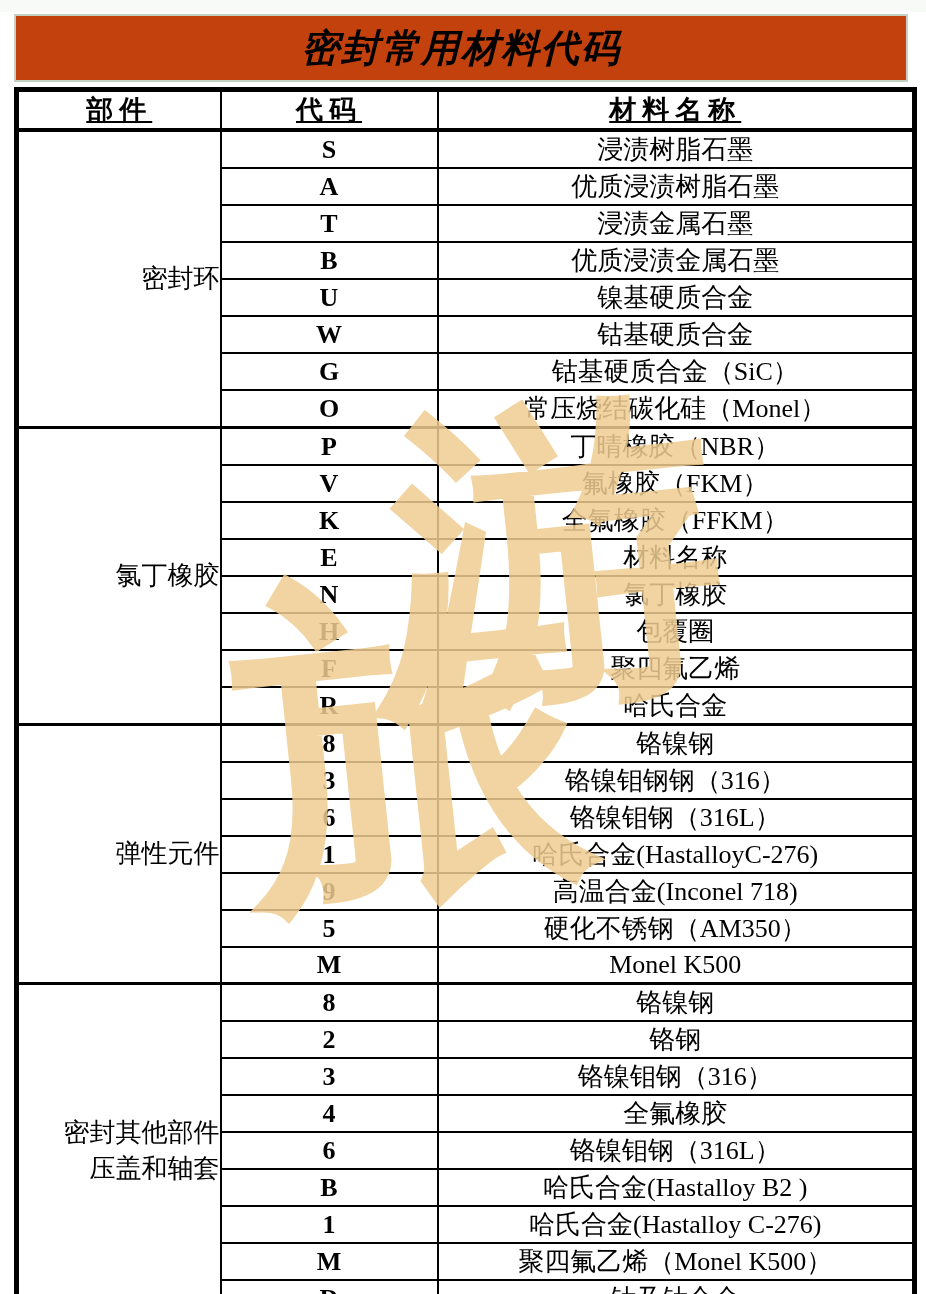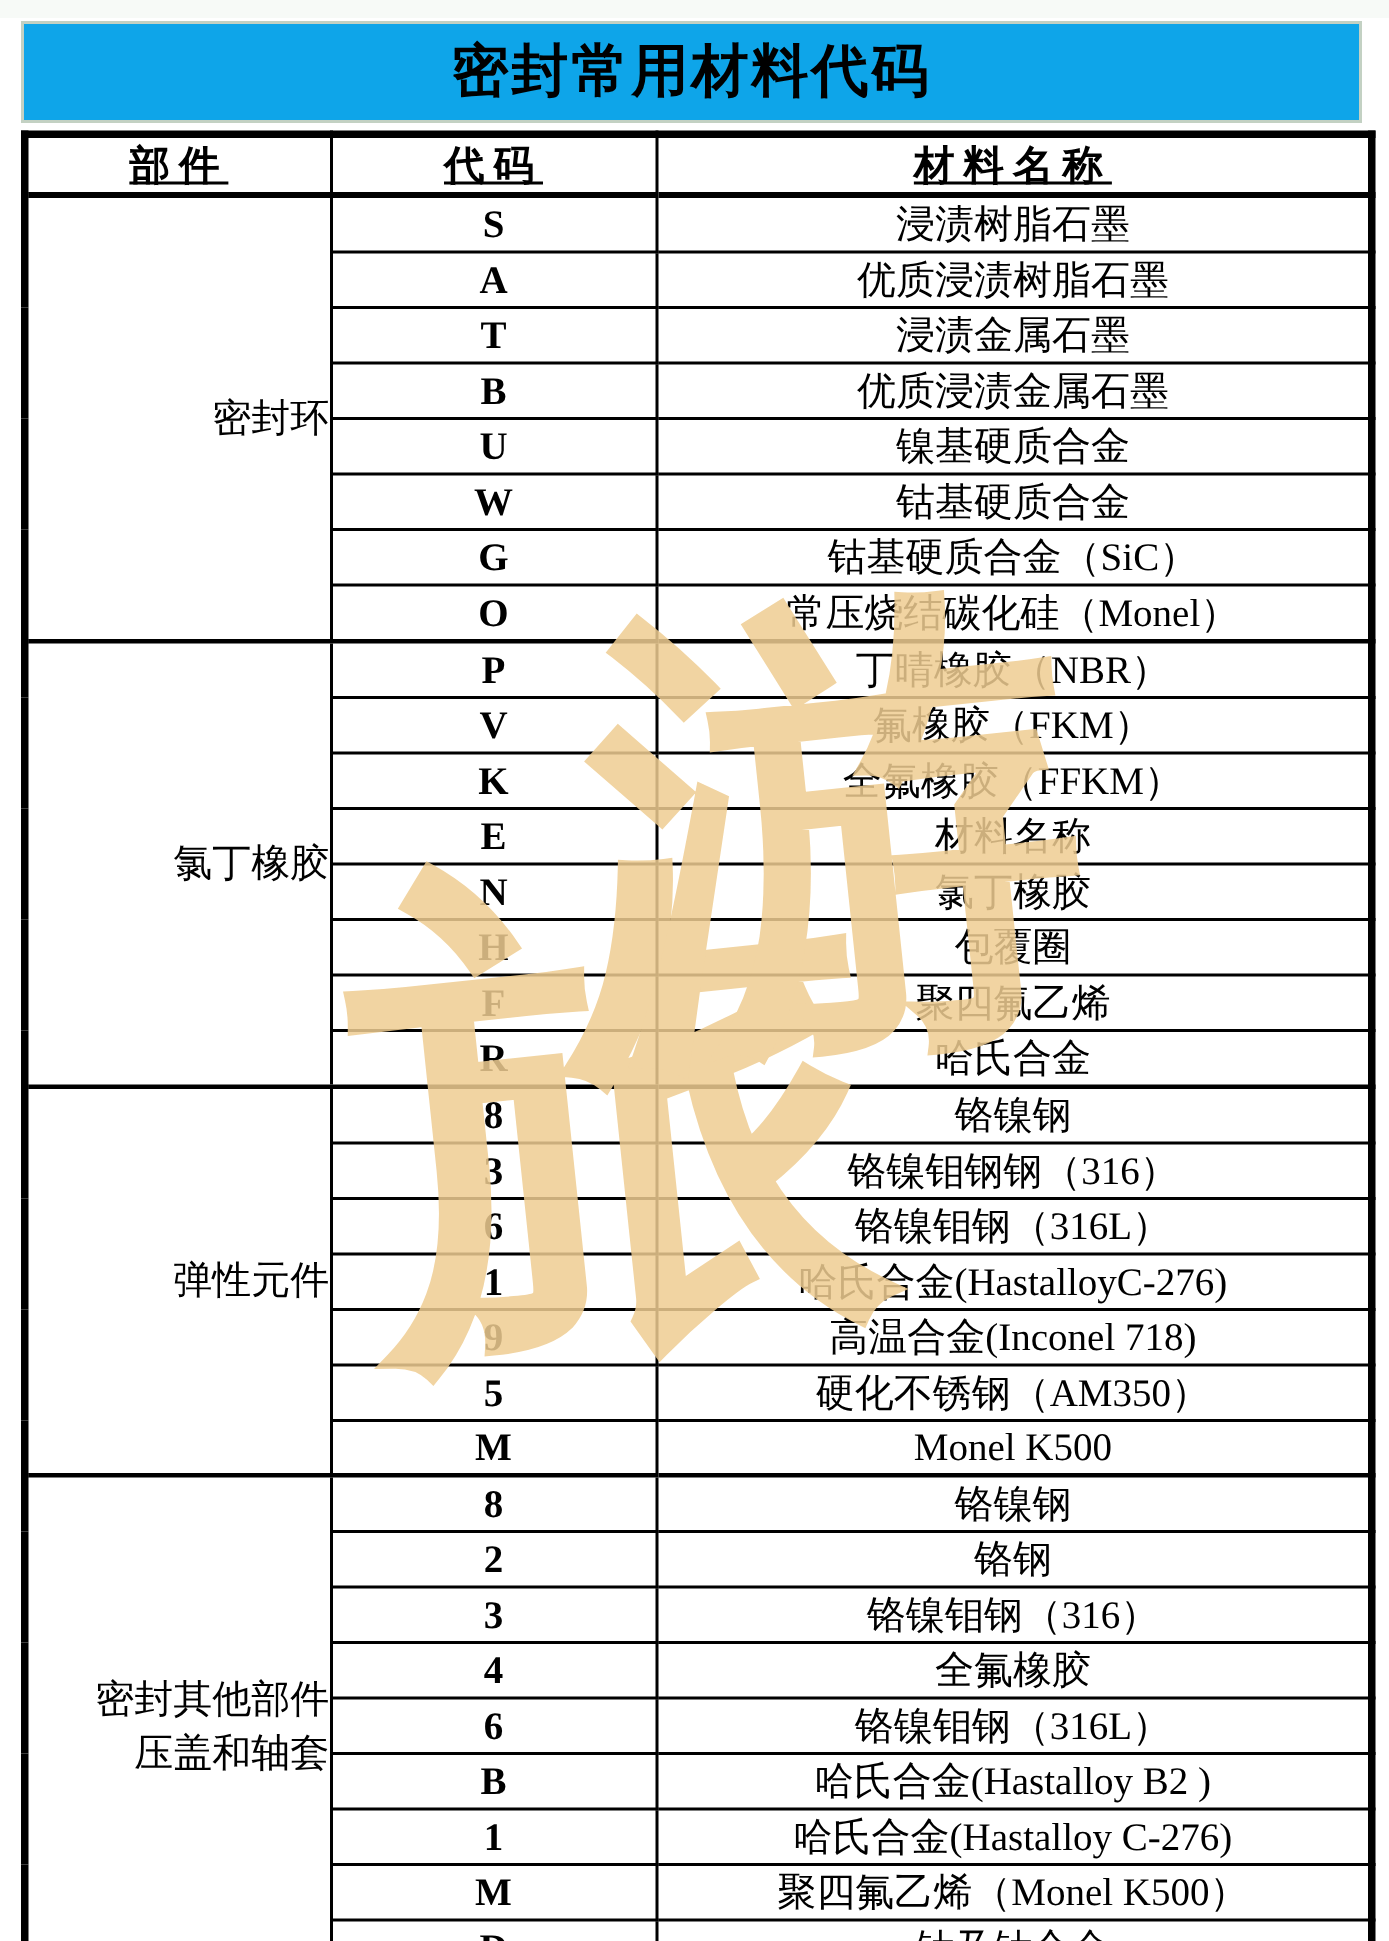--- a/index.html
+++ b/index.html
@@ -27,21 +27,22 @@
     position: absolute;
     left: 14px;
     top: 14px;
     width: 894px;
     height: 68px;
     border: 2px solid #c3d1c3;
     display: flex;
     align-items: center;
     justify-content: center;
     box-sizing: border-box;
-    background: #0ea5e9;
+    background: #c2410c;
+    font-style: italic;
   }
   .page-title {
     margin: 0;
     font-size: 38px;
     font-weight: bold;
     letter-spacing: 2px;
     line-height: 1;
   }
   table.materials {
     position: absolute;

